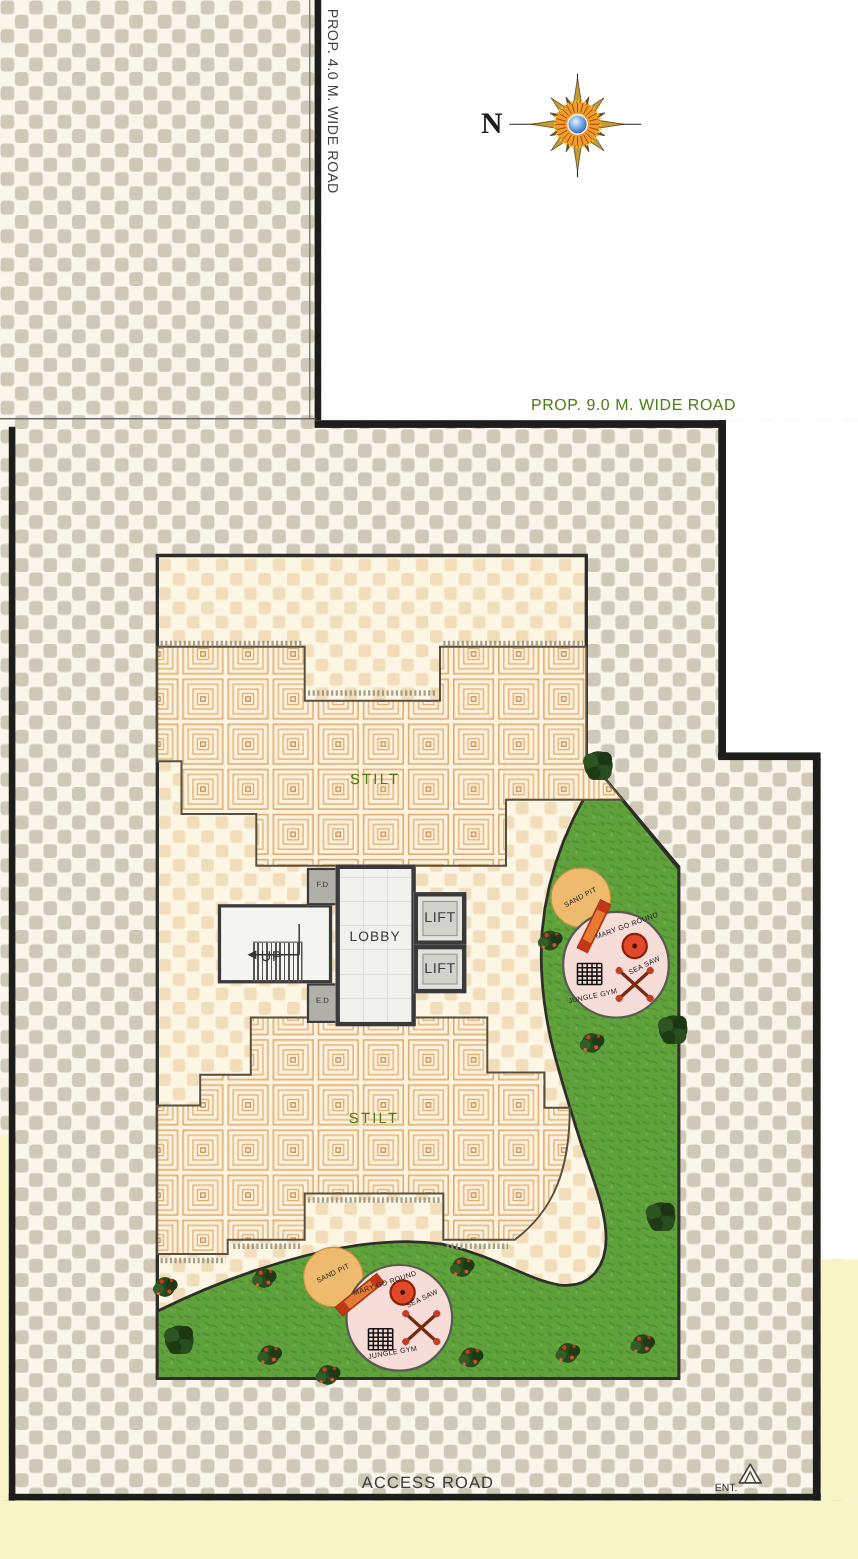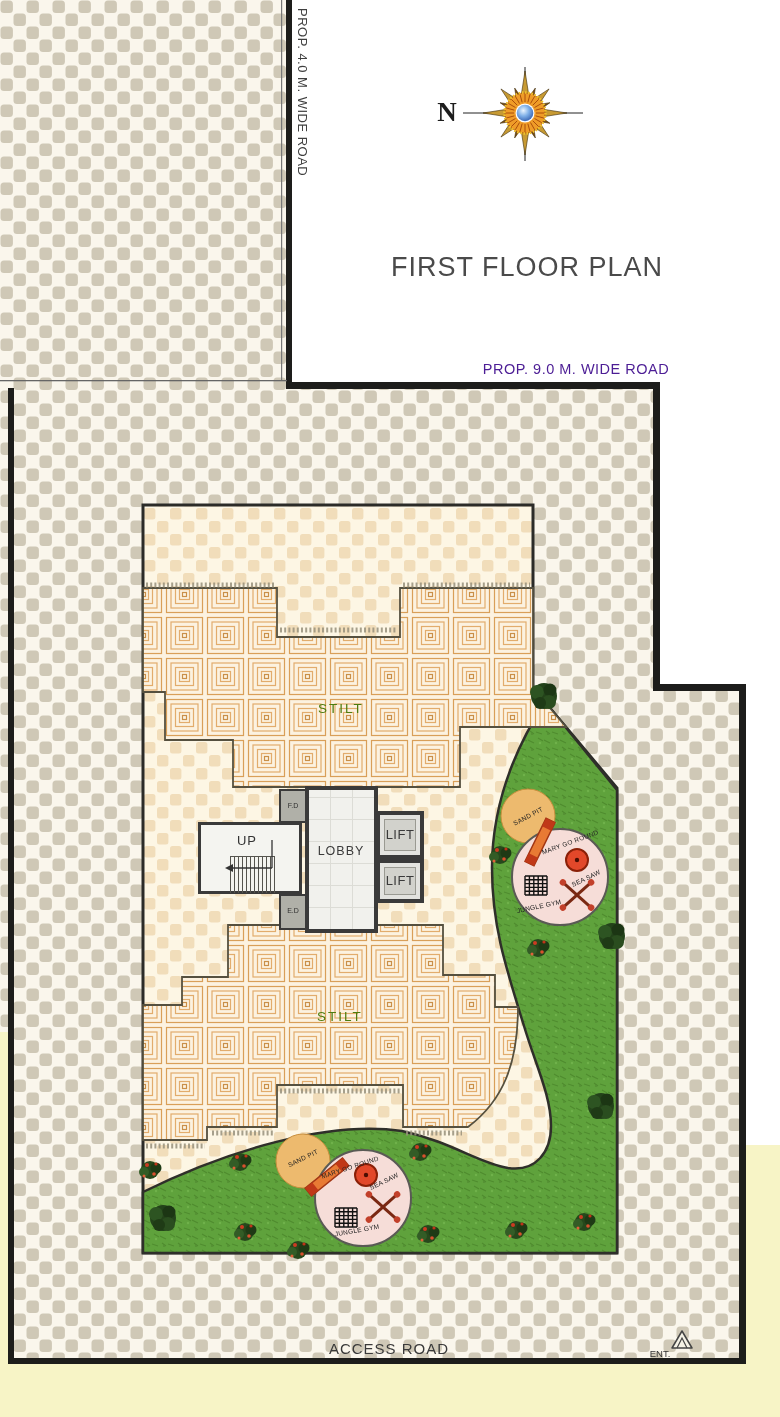--- a/index.html
+++ b/index.html
@@ -3,21 +3,21 @@
 <meta charset="utf-8">
 <style>
   html,body{margin:0;padding:0;background:#ffffff;}
   #canvas{
     position:relative;width:780px;height:1417px;overflow:hidden;
     font-family:"Liberation Sans", sans-serif;background:#fff;
   }
   #base, #overlay{position:absolute;left:0;top:0;}
   #overlay{pointer-events:none;z-index:6;}
   .lbl{
-    position:absolute;color:#4c1d95;white-space:nowrap;z-index:5;
+    position:absolute;color:#4d7c0f;white-space:nowrap;z-index:5;
     transform:translate(-50%,-50%);
   }
   .title{font-size:27px;letter-spacing:1px;color:#4a4a4a;}
   .road-h{font-size:14.5px;letter-spacing:.5px;}
   .road-v{
     position:absolute;left:295px;top:8px;z-index:5;color:#3f3f3f;
     writing-mode:vertical-rl;font-size:13px;letter-spacing:.5px;white-space:nowrap;
   }
   .access{font-size:15px;letter-spacing:1px;color:#3a3a3a;}
   .north-n{font-family:"Liberation Serif",serif;font-weight:bold;font-size:27px;color:#1d1d1d;}
@@ -298,34 +298,33 @@
   </div>
 
   <svg id="overlay" width="780" height="1417" viewBox="0 0 780 1417">
     <g>
       <line x1="232" y1="868" x2="272" y2="868" stroke="#333" stroke-width="1.3"></line>
       <path d="M225,868 L233,864 L233,872 Z" fill="#333"></path>
       <line x1="272" y1="840" x2="272" y2="868" stroke="#333" stroke-width="1.3"></line>
     </g>
   </svg>
 
-  <div class="lbl title" style="left:527px;top:267px;">FIRST FLOOR PLAN</div>
   <div class="lbl north-n" style="left:447px;top:112px;">N</div>
   <div class="road-v">PROP. 4.0 M. WIDE ROAD</div>
   <div class="lbl road-h" style="left:576px;top:369px;">PROP. 9.0 M. WIDE ROAD</div>
   <div class="lbl access" style="left:389px;top:1348px;">ACCESS ROAD</div>
   <div class="lbl ent-lbl" style="left:660px;top:1353px;">ENT.</div>
 
   <div class="lbl stilt-lbl" style="left:341px;top:708px;">STILT</div>
   <div class="lbl stilt-lbl" style="left:340px;top:1016px;">STILT</div>
 
   <div class="lbl room-lbl" style="left:341px;top:851px;">LOBBY</div>
   <div class="lbl lift-lbl" style="left:400px;top:834px;">LIFT</div>
   <div class="lbl lift-lbl" style="left:400px;top:880px;">LIFT</div>
-  <div class="lbl up-lbl" style="left:247px;top:840px;">UP</div>
+  <div class="lbl up-lbl" style="left:247px;top:869px;">UP</div>
   <div class="lbl duct-lbl" style="left:293px;top:805px;">F.D</div>
   <div class="lbl duct-lbl" style="left:293px;top:910px;">E.D</div>
 
   <div class="lbl play-lbl" style="left:528px;top:816px;transform:translate(-50%,-50%) rotate(-28deg);">SAND PIT</div>
   <div class="lbl play-lbl" style="left:570px;top:842px;transform:translate(-50%,-50%) rotate(-20deg);">MARY GO ROUND</div>
   <div class="lbl play-lbl" style="left:586px;top:878px;transform:translate(-50%,-50%) rotate(-26deg);">SEA SAW</div>
   <div class="lbl play-lbl" style="left:539px;top:906px;transform:translate(-50%,-50%) rotate(-12deg);">JUNGLE GYM</div>
 
   <div class="lbl play-lbl" style="left:303px;top:1158px;transform:translate(-50%,-50%) rotate(-26deg);">SAND PIT</div>
   <div class="lbl play-lbl" style="left:350px;top:1167px;transform:translate(-50%,-50%) rotate(-18deg);">MARY GO ROUND</div>

